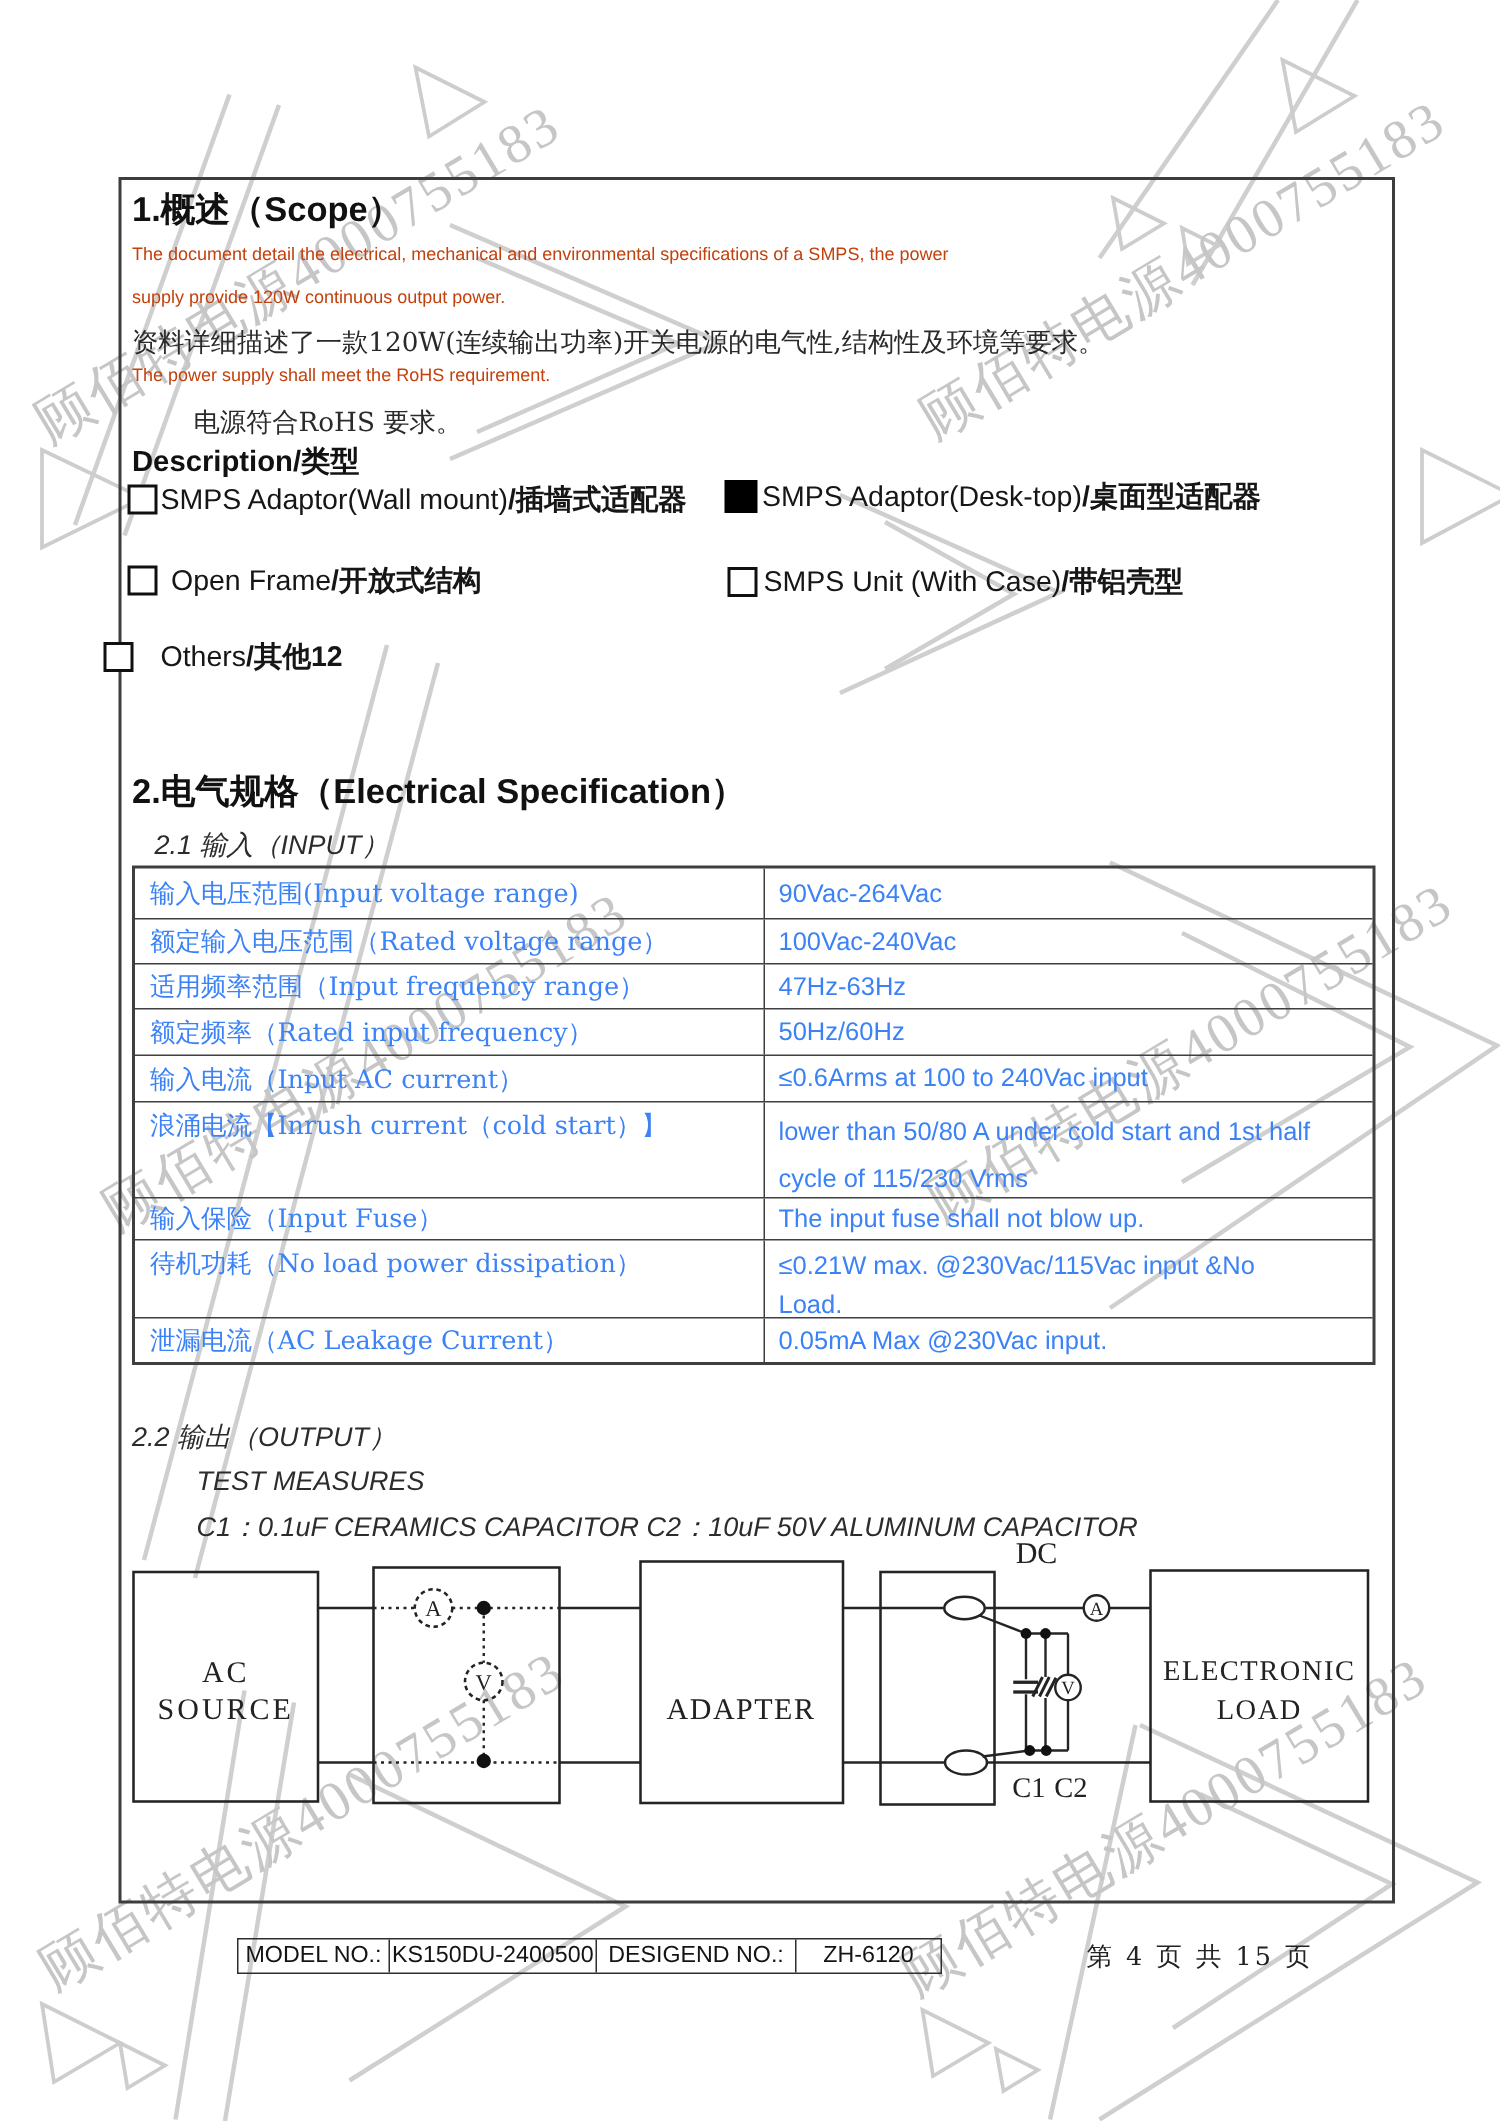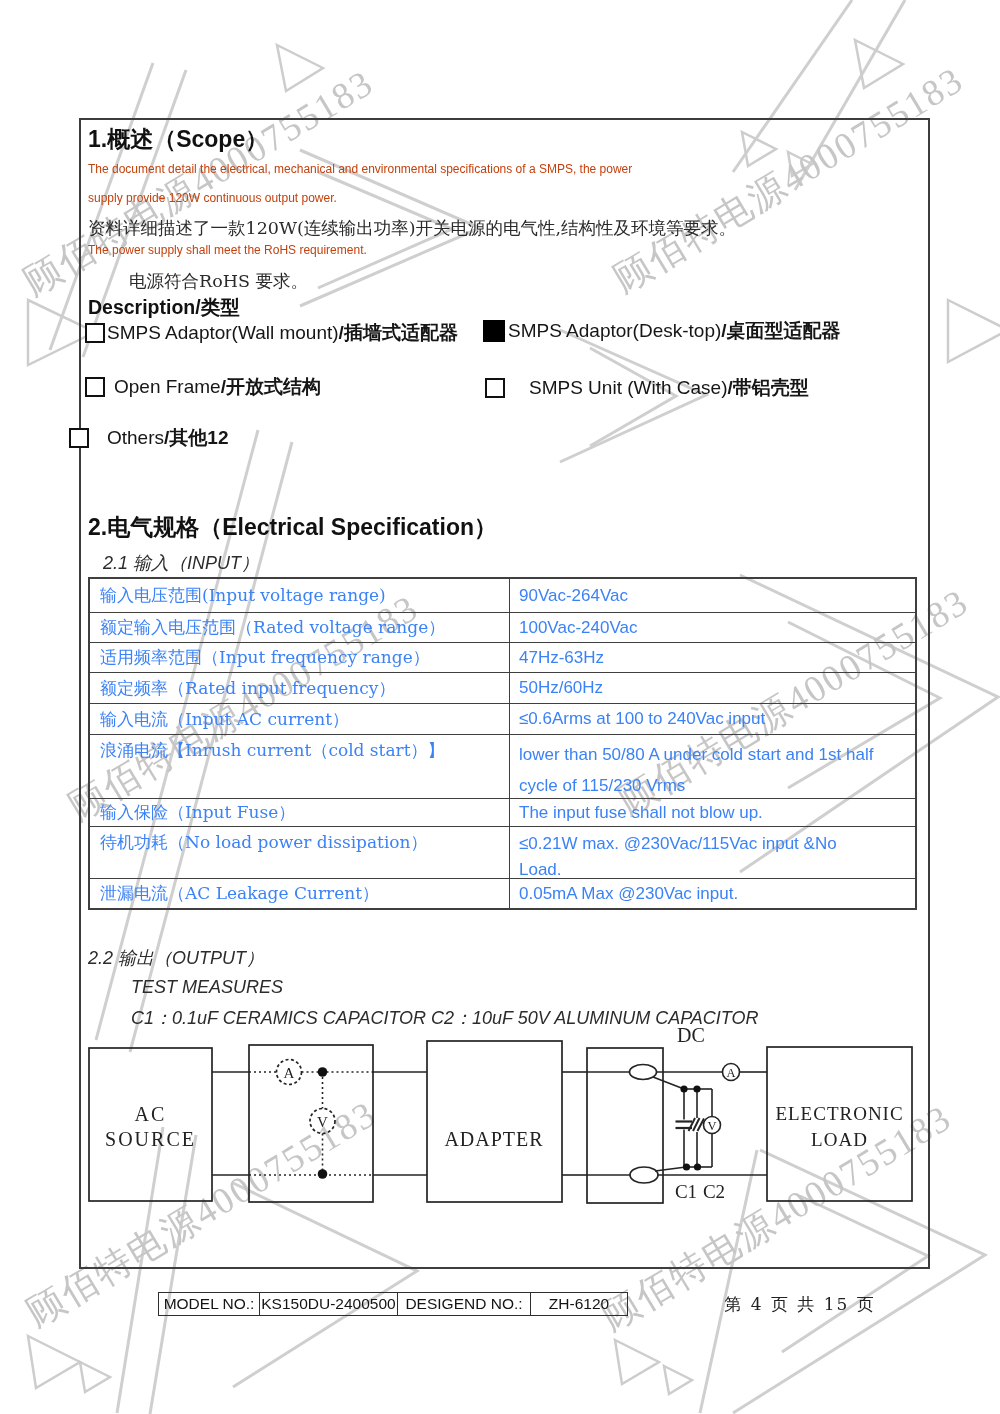--- a/index.html
+++ b/index.html
@@ -112,21 +112,21 @@
       <span class="lbl"><span class="en">SMPS Adaptor(Wall mount)</span><span class="zh">/插墙式适配器</span></span>
     </div>
     <div class="abs cbitem" style="left:483px;top:318px;gap:3px;">
       <span class="box filled"></span>
       <span class="lbl"><span class="en">SMPS Adaptor(Desk-top)</span><span class="zh">/桌面型适配器</span></span>
     </div>
     <div class="abs cbitem" style="left:85px;top:374px;gap:9px;">
       <span class="box"></span>
       <span class="lbl"><span class="en">Open Frame</span><span class="zh">/开放式结构</span></span>
     </div>
-    <div class="abs cbitem" style="left:485px;top:375px;gap:24px;">
+    <div class="abs cbitem" style="left:485px;top:375px;gap:4px;">
       <span class="box"></span>
       <span class="lbl"><span class="en">SMPS Unit (With Case)</span><span class="zh">/带铝壳型</span></span>
     </div>
     <div class="abs cbitem" style="left:69px;top:425px;gap:18px;">
       <span class="box"></span>
       <span class="lbl"><span class="en">Others</span><span class="zh">/其他12</span></span>
     </div>
 
     <div class="abs h2" style="left:88px;top:512px;">2.电气规格（Electrical Specification）</div>
     <div class="abs sub" style="left:103px;top:551px;">2.1  输入（INPUT）</div>

